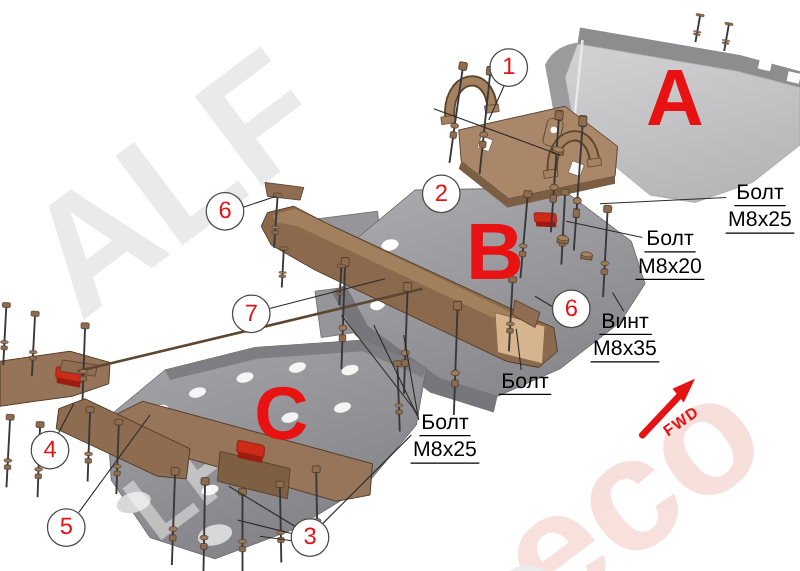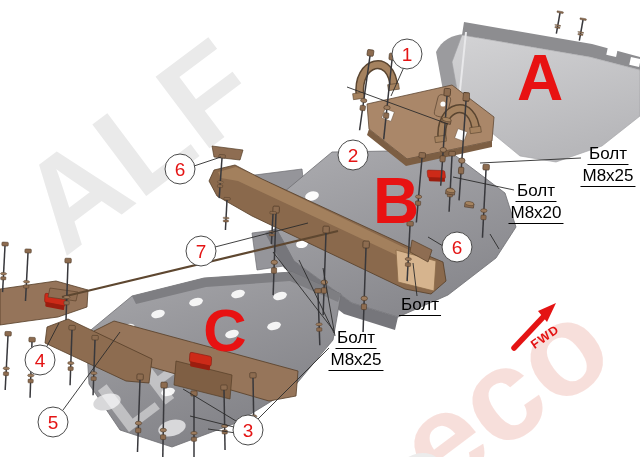--- a/index.html
+++ b/index.html
@@ -222,20 +222,24 @@
   <div class="callout" style="left:201px;top:251px;">7</div>
 
   <div class="label" style="left:608px;top:144px;">
     <span>Болт</span><br>
     <span>М8х25</span>
   </div>
   <div class="label" style="left:536px;top:181px;">
     <span>Болт</span><br>
     <span>М8х20</span>
   </div>
+  <div class="label" style="left:500px;top:247px;">
+    <span>Винт</span><br>
+    <span>М8х35</span>
+  </div>
   <div class="label" style="left:420px;top:295px;">
     <span>Болт</span><br>
   </div>
   <div class="label" style="left:356px;top:328px;">
     <span>Болт</span><br>
     <span>М8х25</span>
   </div>
 
   <div class="fwdtxt" style="left:545px;top:337px;">FWD</div>
 

